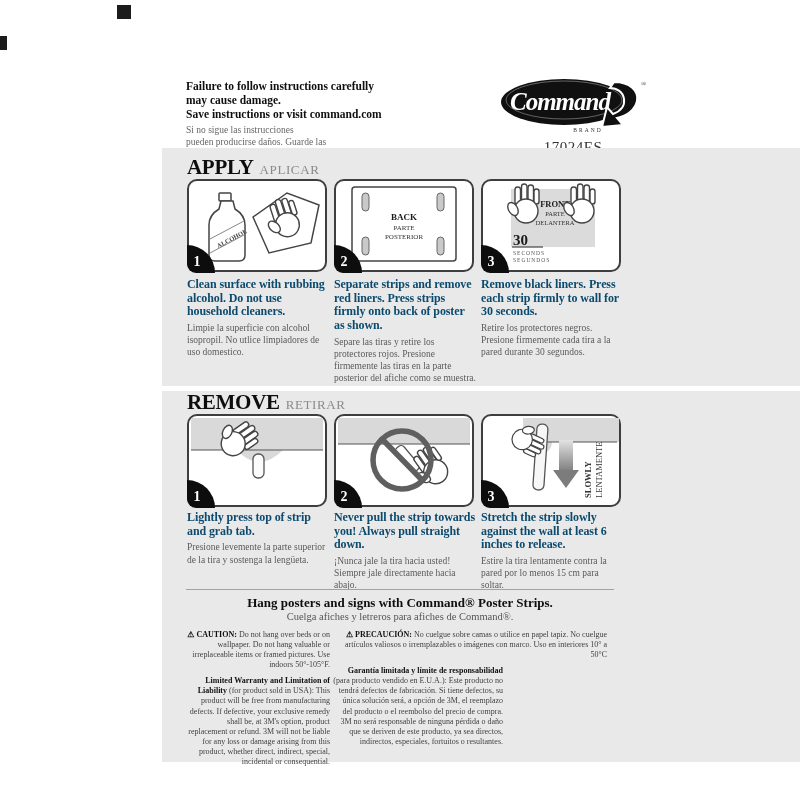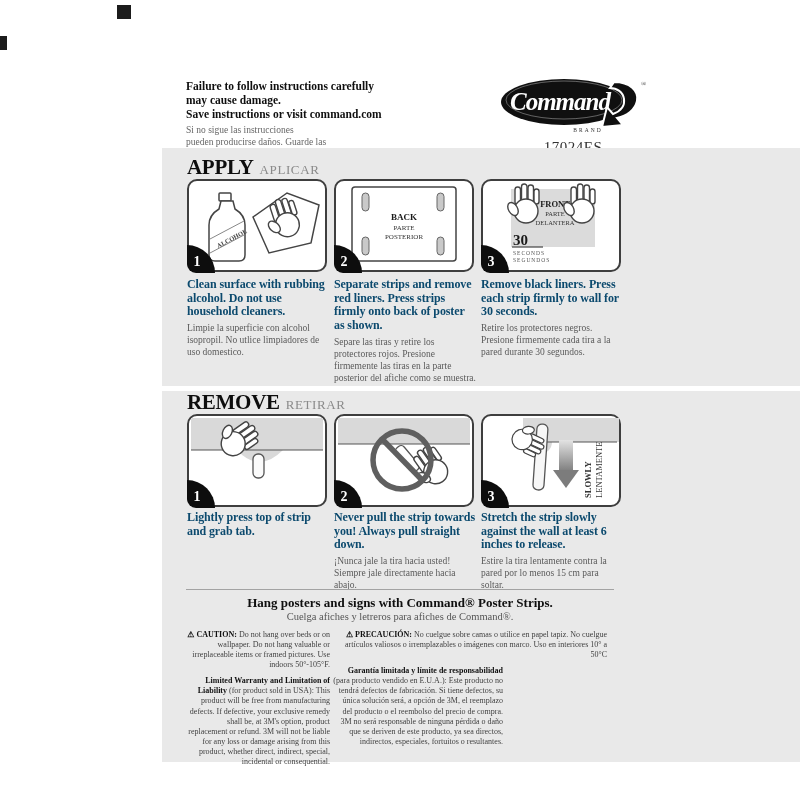--- a/index.html
+++ b/index.html
@@ -202,20 +202,21 @@
       <text transform="translate(108,82) rotate(-90)" font-size="8.5" font-weight="bold" fill="#333">SLOWLY</text>
       <text transform="translate(119,82) rotate(-90)" font-size="8.5" fill="#333">LENTAMENTE</text>
     </svg>
     <div class="badge">
         <span>3</span>
       </div>
   </div>
 
   <div class="step" style="left:187px;top:511px;">
     <div class="step-en">Lightly press top of strip and grab tab.</div>
+    <div class="step-es">Presione levemente la parte superior de la tira y sostenga la lengüeta.</div>
   </div>
   <div class="step" style="left:334px;top:511px;">
     <div class="step-en">Never pull the strip towards you! Always pull straight down.</div>
     <div class="step-es">¡Nunca jale la tira hacia usted! Siempre jale directamente hacia abajo.</div>
   </div>
   <div class="step" style="left:481px;top:511px;">
     <div class="step-en">Stretch the strip slowly against the wall at least 6 inches to release.</div>
     <div class="step-es">Estire la tira lentamente contra la pared por lo menos 15 cm para soltar.</div>
   </div>
 

